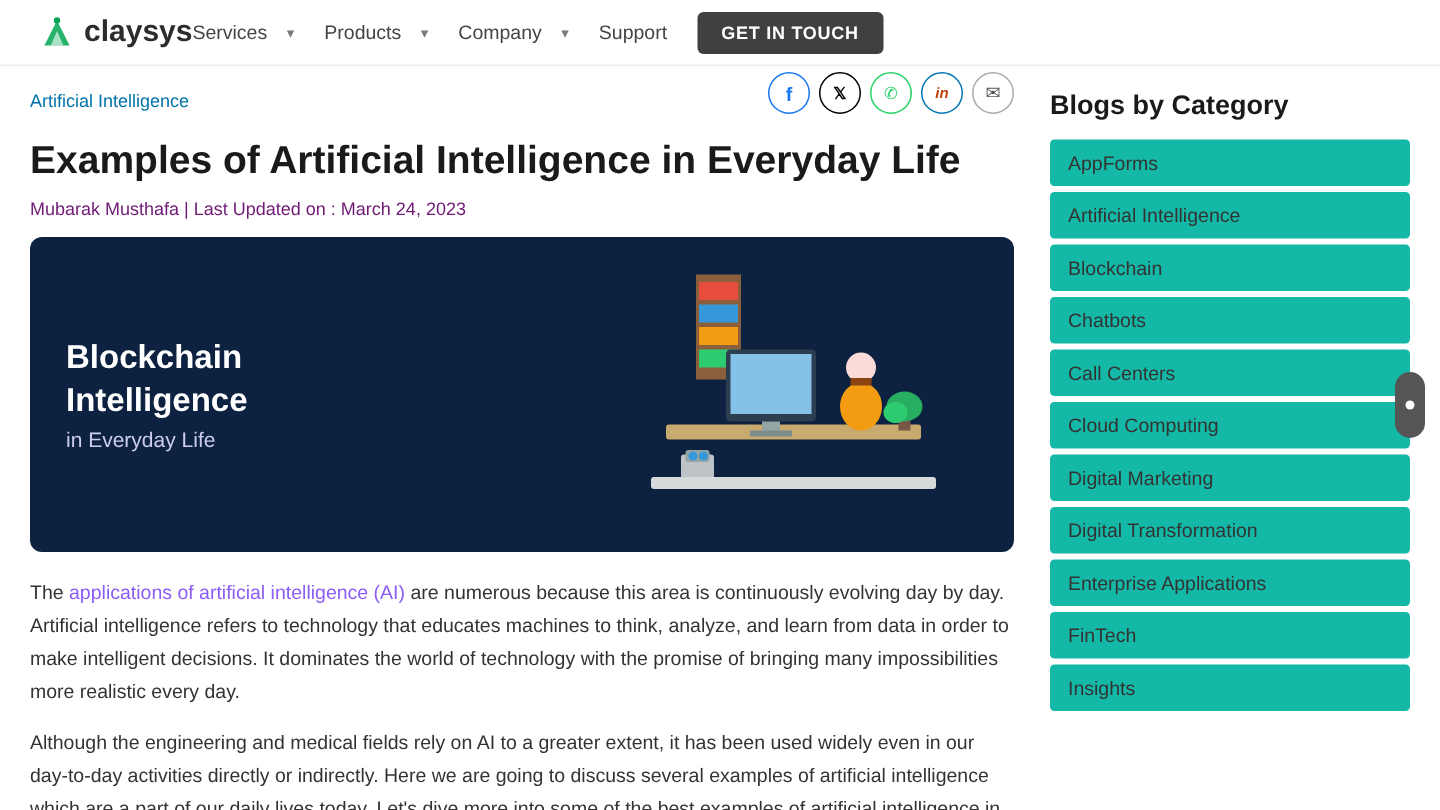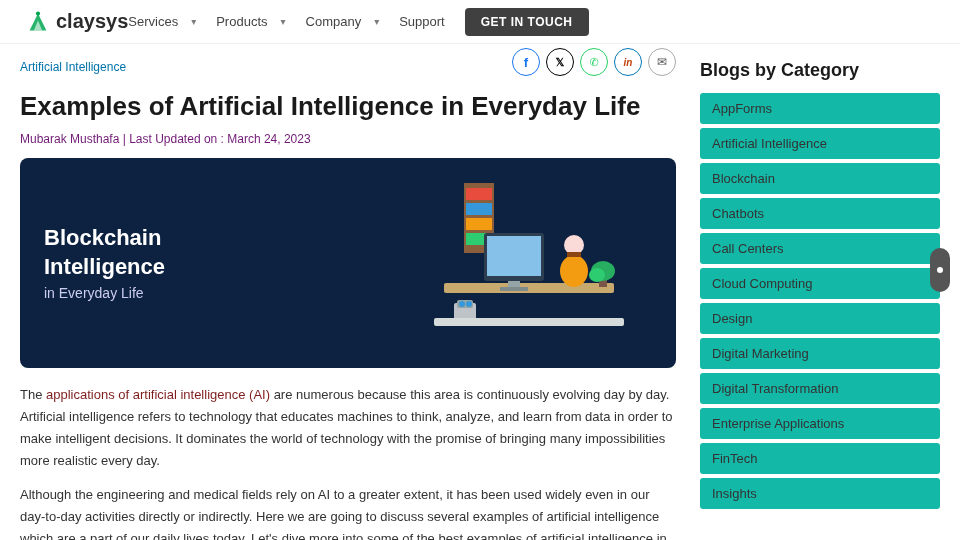--- a/index.html
+++ b/index.html
@@ -144,21 +144,21 @@
     }
 
     
     .article-body p {
       font-size: 13px;
       color: #333;
       line-height: 1.7;
       margin-bottom: 12px;
     }
     .article-body a {
-      color: #7f1d1d;
+      color: #8b5cf6;
       text-decoration: none;
     }
 
     
     .sidebar {
       width: 240px;
       flex-shrink: 0;
     }
     .sidebar-title {
       font-size: 18px;
@@ -322,21 +322,20 @@
 
   <aside class="sidebar">
     <h2 class="sidebar-title">Blogs by Category</h2>
     <div class="category-list">
     <div class="category-item">AppForms</div>
         <div class="category-item">Artificial Intelligence</div>
         <div class="category-item">Blockchain</div>
         <div class="category-item">Chatbots</div>
         <div class="category-item">Call Centers</div>
         <div class="category-item">Cloud Computing</div>
-        <div class="category-item">Design</div>
         <div class="category-item">Digital Marketing</div>
         <div class="category-item">Digital Transformation</div>
         <div class="category-item">Enterprise Applications</div>
         <div class="category-item">FinTech</div>
         <div class="category-item">Insights</div>
       </div>
   </aside>
 
 </div>
 

